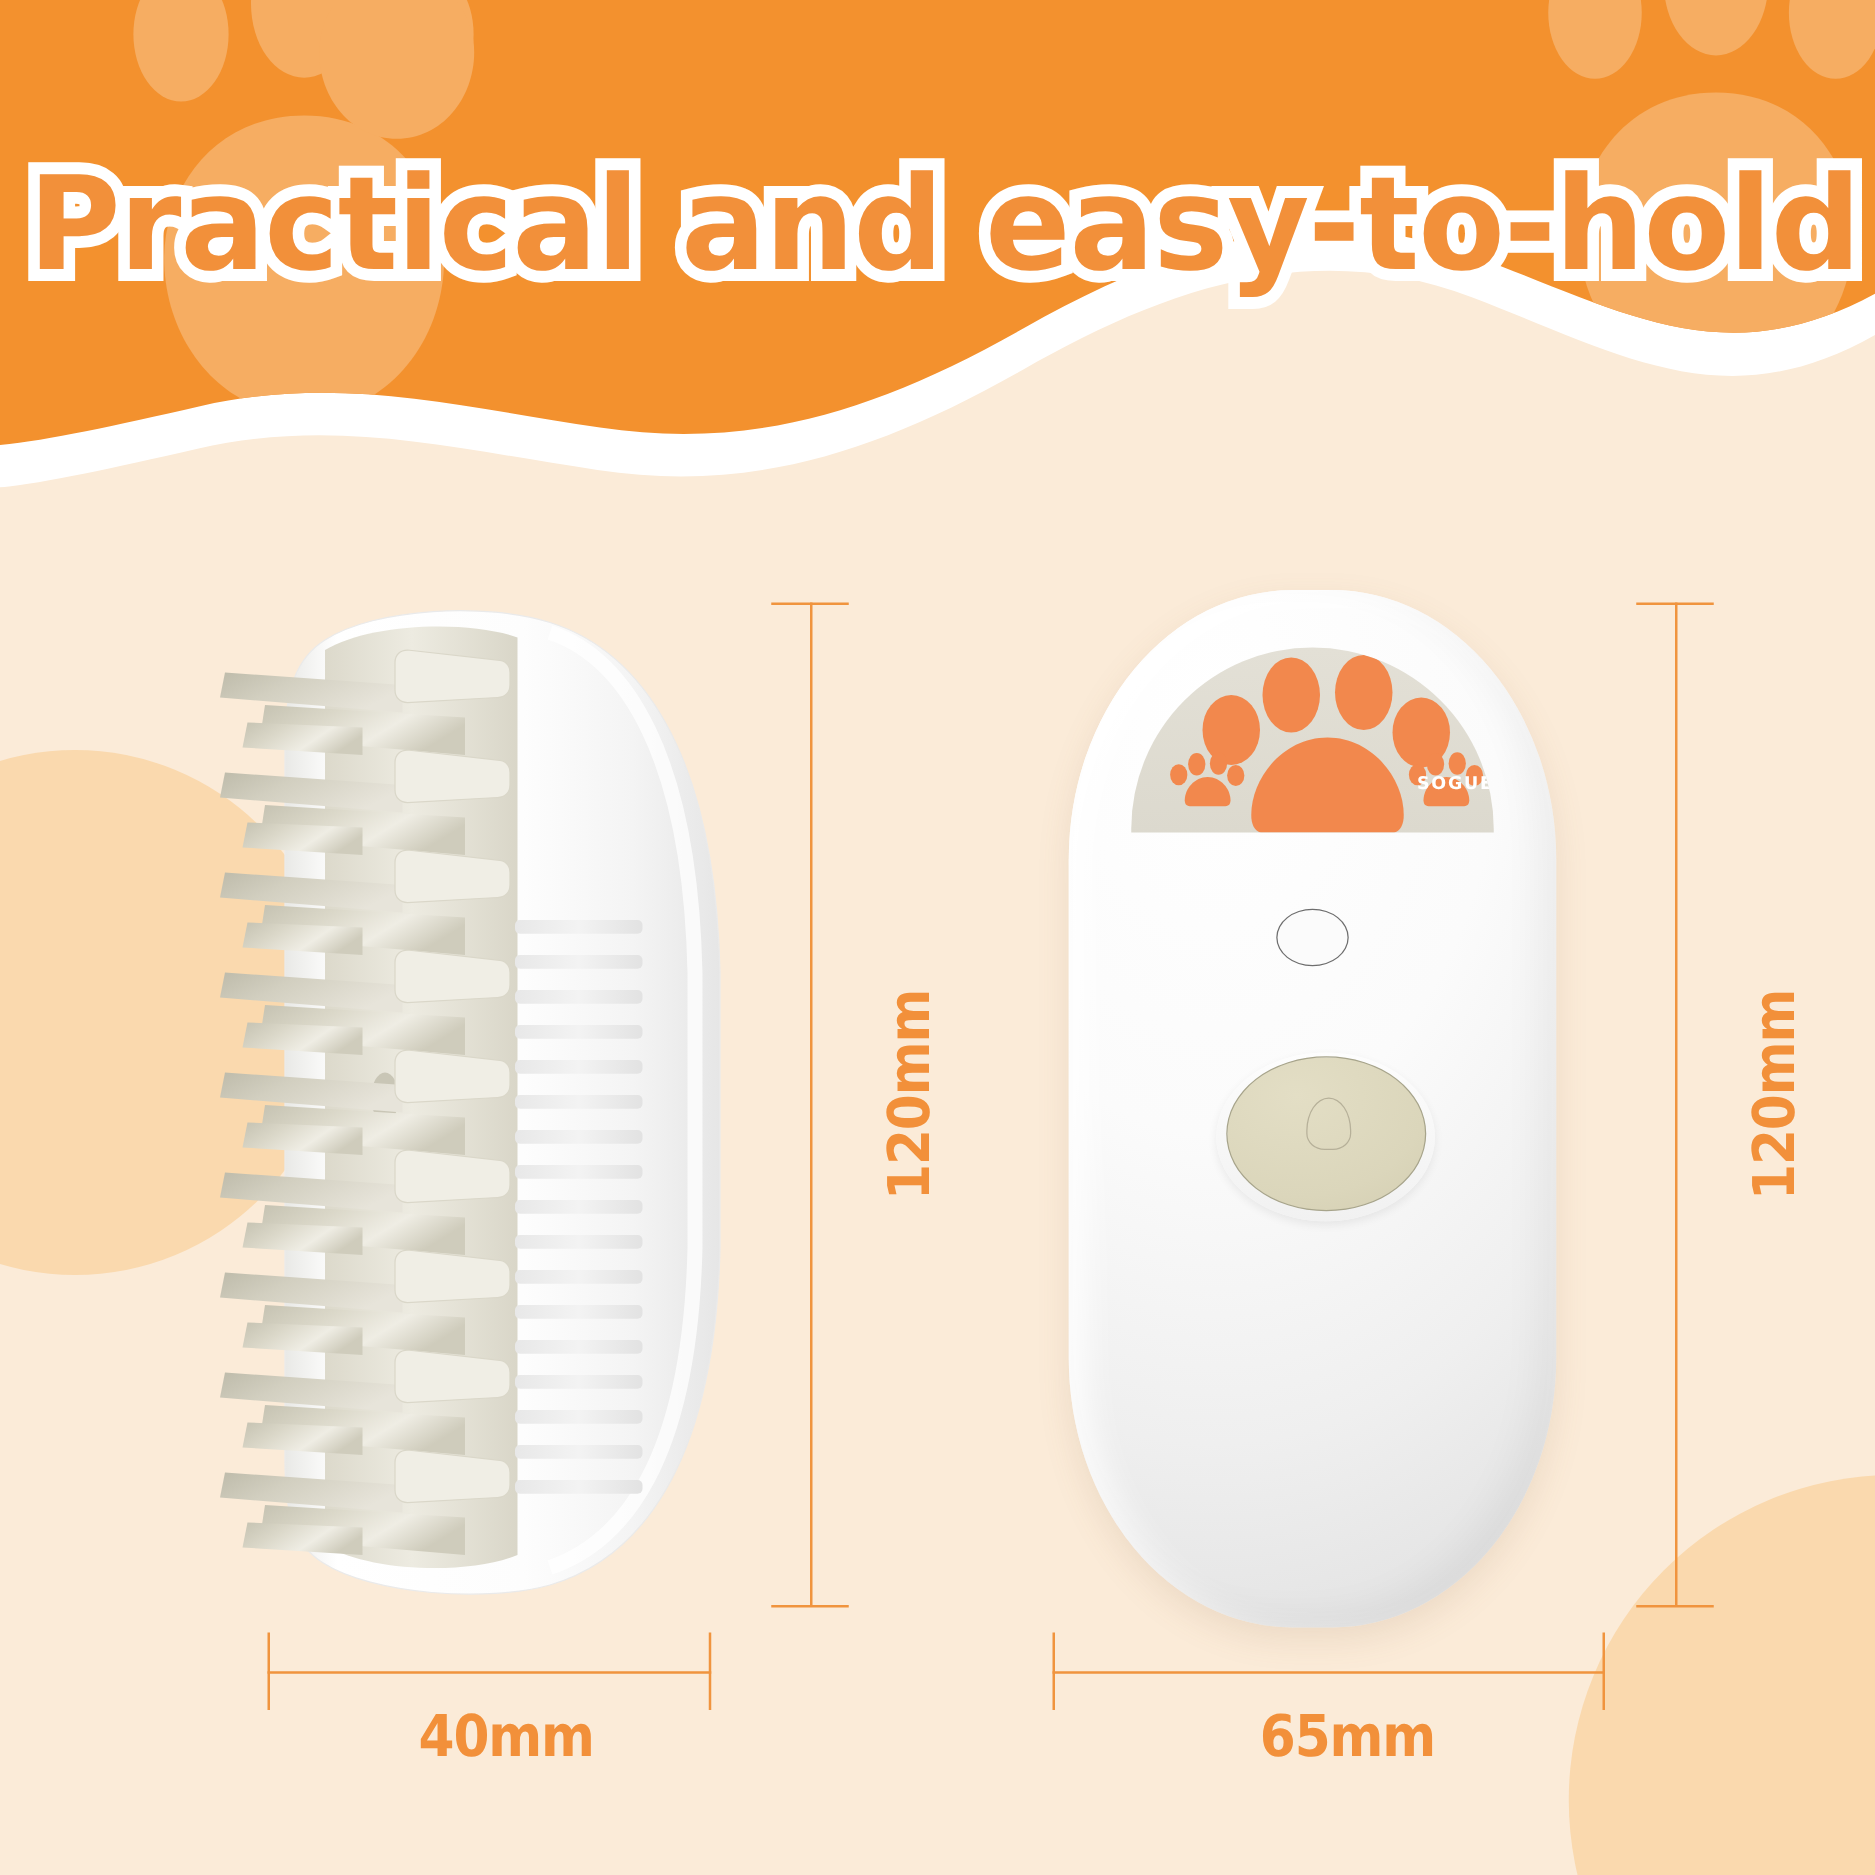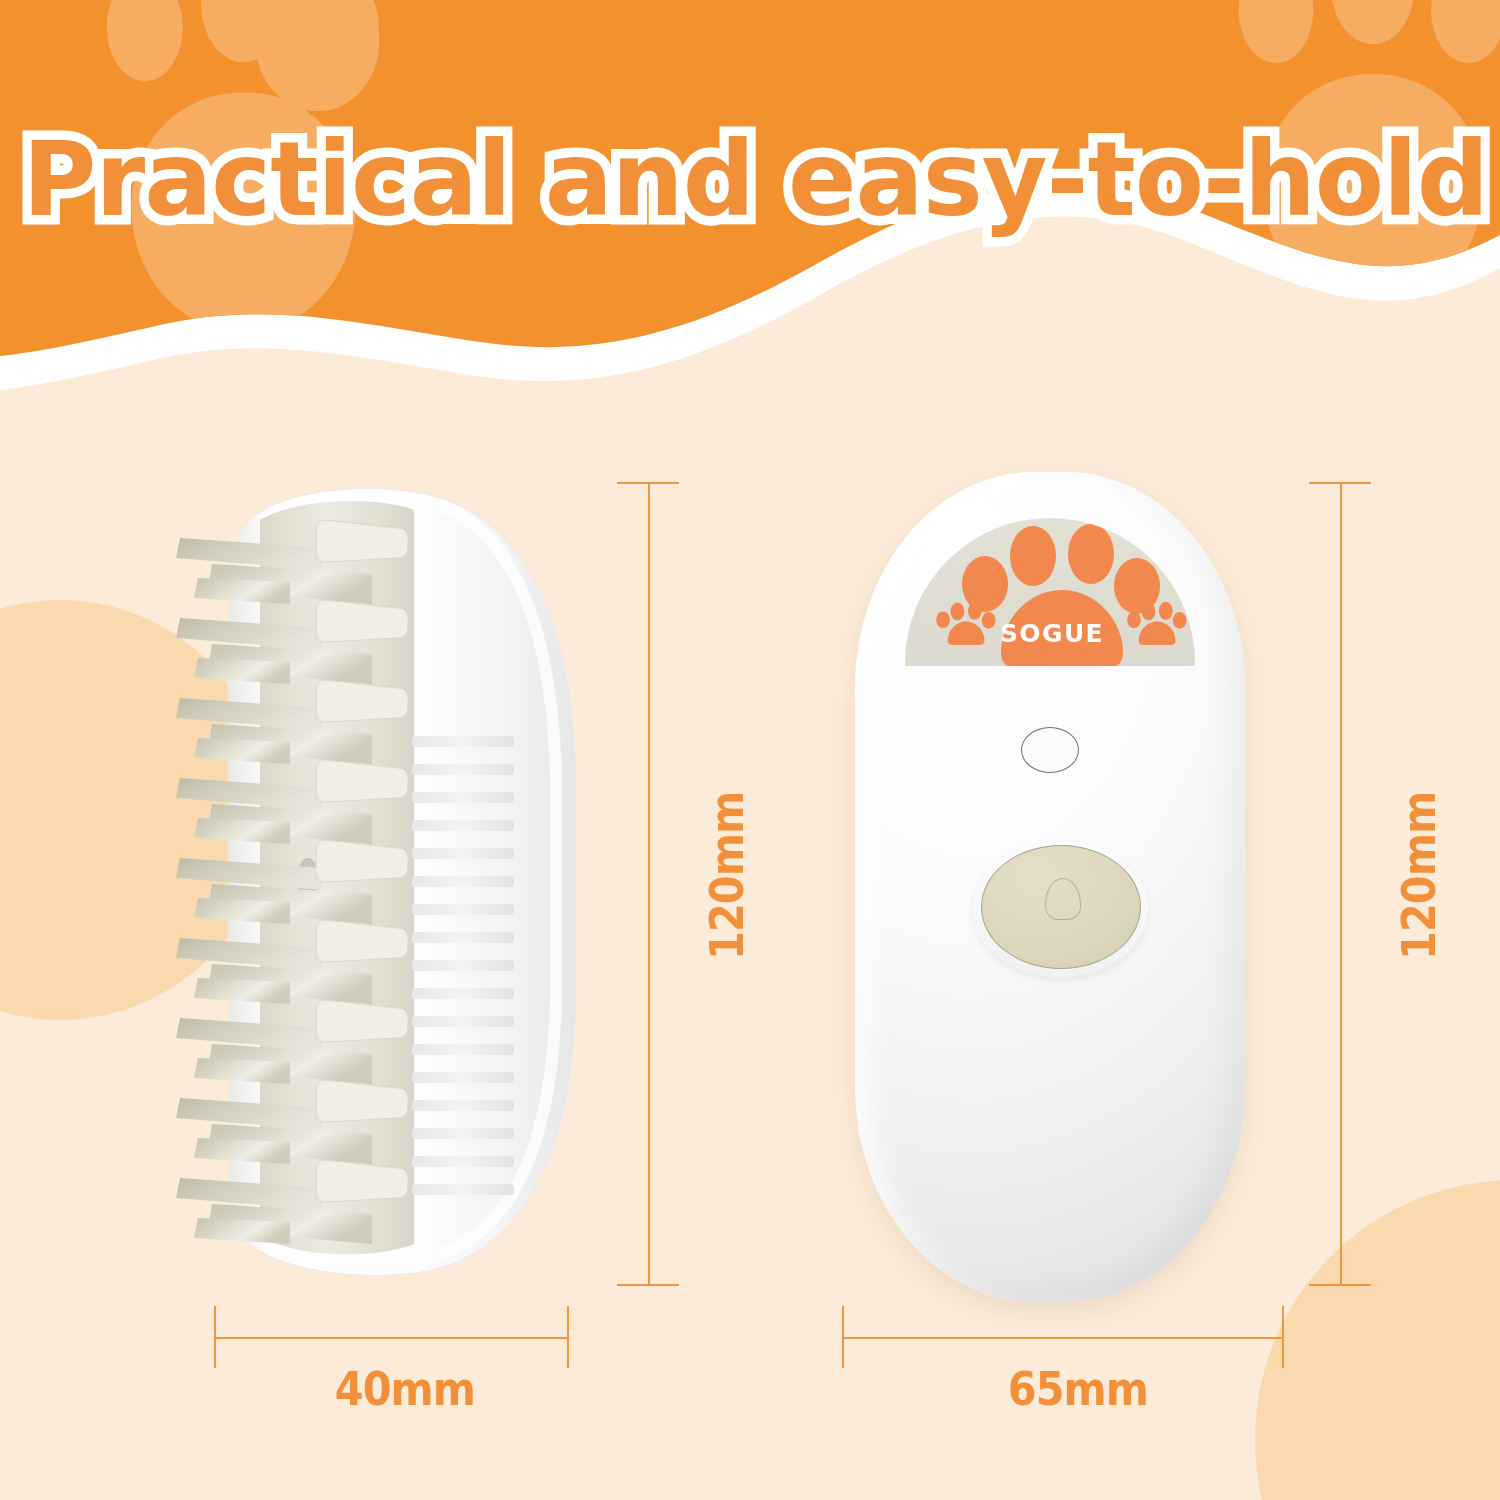--- a/index.html
+++ b/index.html
@@ -63,23 +63,23 @@
     box-shadow:0 10px 26px rgba(140,110,80,.13), inset -16px -10px 30px rgba(0,0,0,.045), inset 14px 10px 26px rgba(255,255,255,.9);
   }
   #logo-panel{
     position:absolute;left:50px;top:46px;width:290px;height:148px;
     background:linear-gradient(#E3E0D6,#DCD9CE);
     border-radius:145px 145px 0 0;
     overflow:hidden;
   }
   #sogue-text{
     position:absolute;left:4px;right:0;top:101px;
-    text-align:center;color:#FFFFFF;
+    text-align:right;color:#FFFFFF;
     font-family:"DejaVu Sans", sans-serif;
-    font-weight:bold;font-size:25px;letter-spacing:1.4px;
+    font-weight:bold;font-size:14px;letter-spacing:1.4px;
   }
   #indicator-dot{
     position:absolute;left:166px;top:255px;width:56px;height:44px;
     border-radius:50%;
     border:1.6px solid #6E6E6E;
     background:#FBFBFB;
   }
   #big-button-rim{
     position:absolute;left:118px;top:370px;width:175px;height:135px;
     border-radius:50%;

